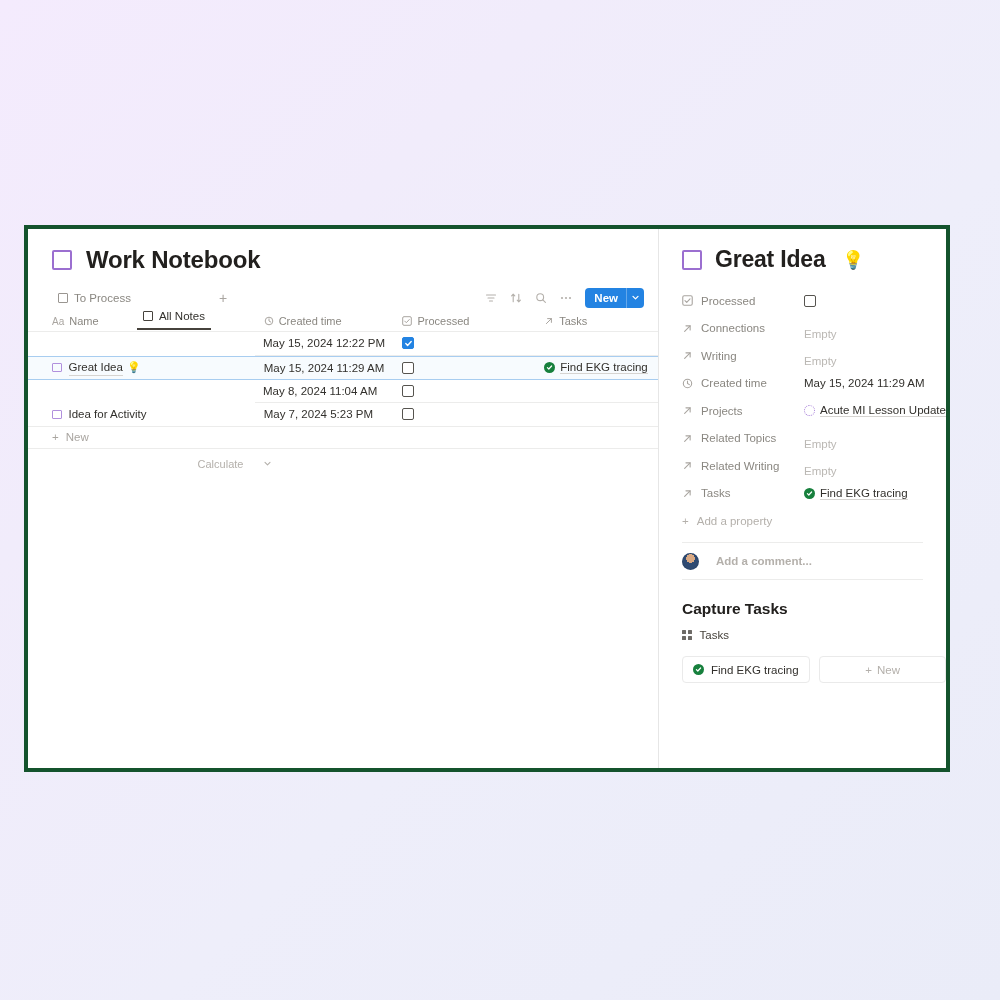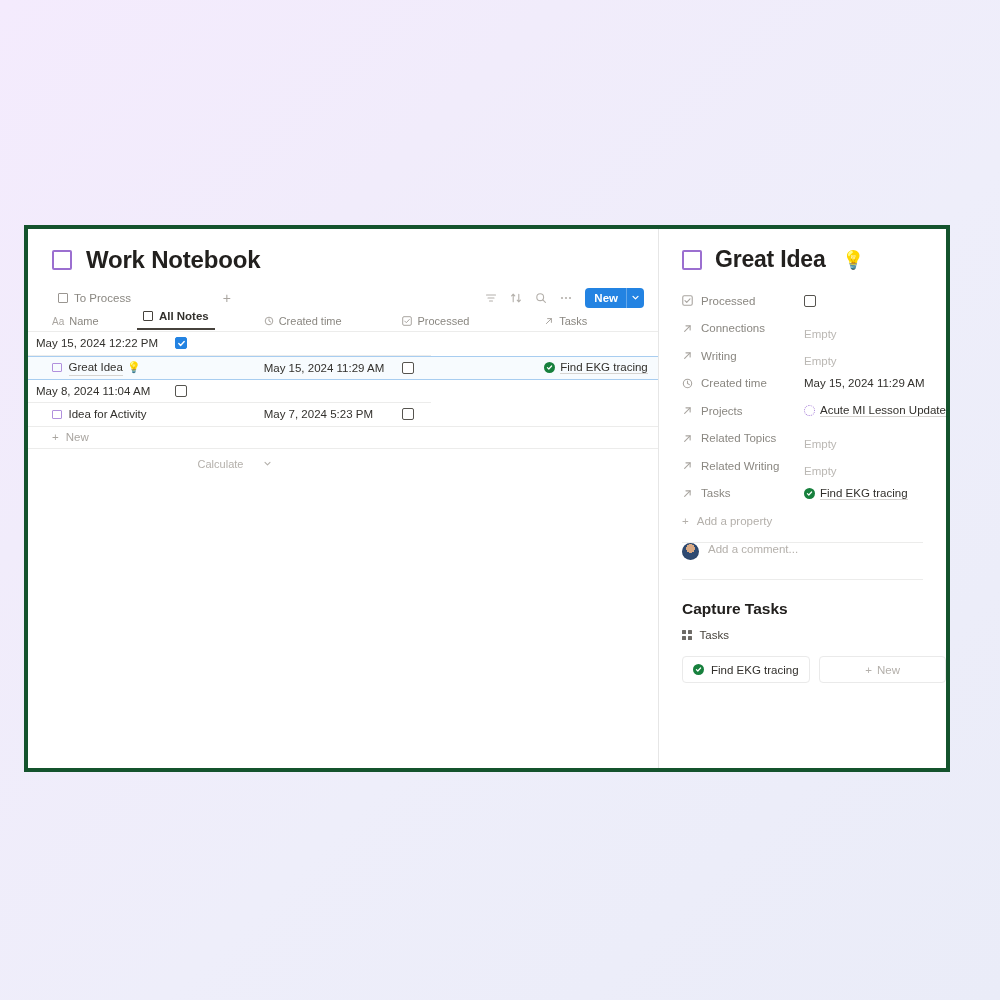--- a/index.html
+++ b/index.html
@@ -68,21 +68,21 @@
     display: flex;
     align-items: center;
     gap: 6px;
     font-size: 11.5px;
     color: #8a8781;
     padding: 0 6px;
     height: 26px;
     cursor: pointer;
     position: relative;
   }
-  .tab.active { color: #32302c; font-weight: bold; margin-top: 36px; }
+  .tab.active { color: #32302c; font-weight: normal; margin-top: 36px; }
   .tab.active::after {
     content: "";
     position: absolute;
     left: 0; right: 0; bottom: -1px;
     height: 2px;
     background: #46423c;
   }
   .tab-sq {
     width: 10px; height: 10px;
     border: 1.4px solid #9a9691;
@@ -121,21 +121,21 @@
   }
   .new-btn .sep { width: 1px; height: 20px; background: rgba(255,255,255,.3); }
   .new-btn .chev {
     width: 17px; height: 20px;
     display: flex; align-items: center; justify-content: center;
     color: #fff;
   }
 
   
   .table { width: 100%; }
-  .trow { display: flex; height: 23.5px; align-items: stretch; }
+  .trow { display: flex; height: 23.5px; align-items: stretch; justify-content: flex-end; }
   .thead .trow { height: 21px; }
   .cell {
     box-sizing: border-box;
     border-bottom: 1px solid #ececeb;
     display: flex;
     align-items: center;
     font-size: 11.5px;
     color: #32302c;
     padding-left: 8px;
     overflow: hidden;
@@ -288,24 +288,25 @@
     border: 1.4px dotted #a77fd8;
     box-sizing: border-box;
     flex: none;
   }
 
   .divider {
     height: 1px; background: #ececeb;
     margin: 8px 23px 0 23px;
   }
   .comment-row {
-    display: flex; gap: 9px;
+    display: flex; align-items: center; gap: 17px;
     padding: 0 23px;
     height: 36px;
     cursor: text;
+    font-weight: bold;
   }
   .avatar {
     width: 17px; height: 17px;
     border-radius: 50%;
     flex: none;
     background: radial-gradient(circle at 50% 32%, #d9a983 0 30%, #2e4a72 31% 100%);
     box-shadow: inset 0 0 0 1px rgba(0,0,0,.08);
     overflow: hidden;
   }
   .comment-ph { color: #b4b0ab; font-size: 11.5px; }

